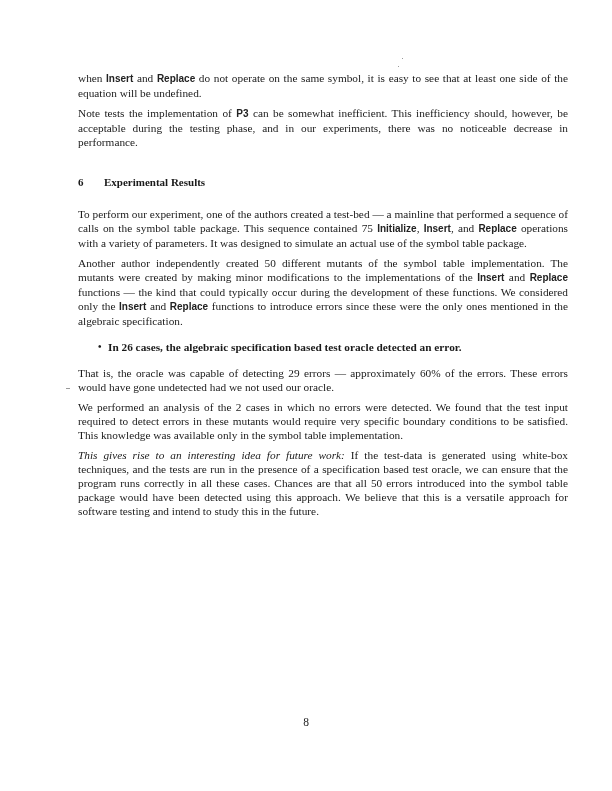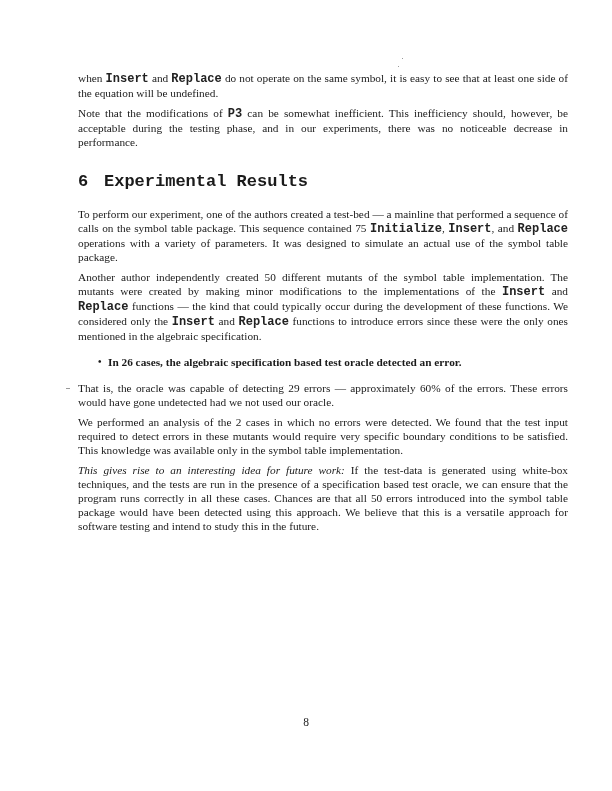--- a/index.html
+++ b/index.html
@@ -4,25 +4,25 @@
   <style>
     html, body { margin: 0; padding: 0; background: #ffffff; }
     body { width: 612px; height: 791px; position: relative; overflow: hidden; }
     .page {
       position: absolute; left: 78px; top: 71px; width: 490px;
       font-family: "Liberation Serif", "DejaVu Serif", serif;
       font-size: 11.3px; line-height: 14px; color: #1a1a1a;
       text-align: justify;
     }
     p { margin: 0 0 6px 0; }
-    .sf { font-family: Liberation Mono, monospace; font-size: 12px; font-weight: bold; color: #222; }
+    .sf { font-family: Liberation Sans, sans-serif; font-size: 10px; font-weight: bold; color: #222; }
     em { }
     h2 {
-      margin: 23px 0 15px 0; font-size: 17px; font-weight: bold; line-height: 20px;
-      font-family: Liberation Mono, monospace;
+      margin: 23px 0 15px 0; font-size: 11px; font-weight: bold; line-height: 20px;
+      font-family: Liberation Serif, serif;
     }
     h2 .num { display: inline-block; width: 26px; }
     ul { list-style: none; margin: 12px 0 12px 0; padding: 0 0 0 30px; }
     ul li { position: relative; margin-bottom: 10px; font-weight: bold; }
     ul li::before {
       content: "\2022"; position: absolute; left: -10px; top: 0; font-size: 10px;
     }
     .pagenum {
       position: absolute; left: 0; width: 612px; top: 716px; text-align: center;
       font-family: "Liberation Serif", "DejaVu Serif", serif; font-size: 11.5px; color: #222;
@@ -33,21 +33,21 @@
 <body>
 
 <div class="speck" style="left:402px;top:58px;"></div>
 <div class="speck" style="left:398px;top:66px;"></div>
 <div class="speck" style="left:66px;top:388px;width:4px;"></div>
 
 <div class="page">
 
   <p><span>when </span><span class="sf">Insert</span><span> and </span><span class="sf">Replace</span><span> do not operate on the same symbol, it is easy to see that at least one side of the equation will be undefined.</span></p>
 
-  <p><span>Note that the modifications of </span><span class="sf">P3</span><span> can be somewhat inefficient. This inefficiency should, however, be acceptable during the testing phase, and in our experiments, there was no noticeable decrease in performance.</span></p>
+  <p><span>Note tests the implementation of </span><span class="sf">P3</span><span> can be somewhat inefficient. This inefficiency should, however, be acceptable during the testing phase, and in our experiments, there was no noticeable decrease in performance.</span></p>
 
   <h2><span class="num">6</span><span>Experimental Results</span></h2>
 
   <p><span>To perform our experiment, one of the authors created a test-bed — a mainline that performed a sequence of calls on the symbol table package. This sequence contained 75 </span><span class="sf">Initialize</span><span>, </span><span class="sf">Insert</span><span>, and </span><span class="sf">Replace</span><span> operations with a variety of parameters. It was designed to simulate an actual use of the symbol table package.</span></p>
 
   <p><span>Another author independently created 50 different mutants of the symbol table implementation. The mutants were created by making minor modifications to the implementations of the </span><span class="sf">Insert</span><span> and </span><span class="sf">Replace</span><span> functions — the kind that could typically occur during the development of these functions. We considered only the </span><span class="sf">Insert</span><span> and </span><span class="sf">Replace</span><span> functions to introduce errors since these were the only ones mentioned in the algebraic specification.</span></p>
 
 
   <ul>
     <li>In 26 cases, the algebraic specification based test oracle detected an error.</li>

